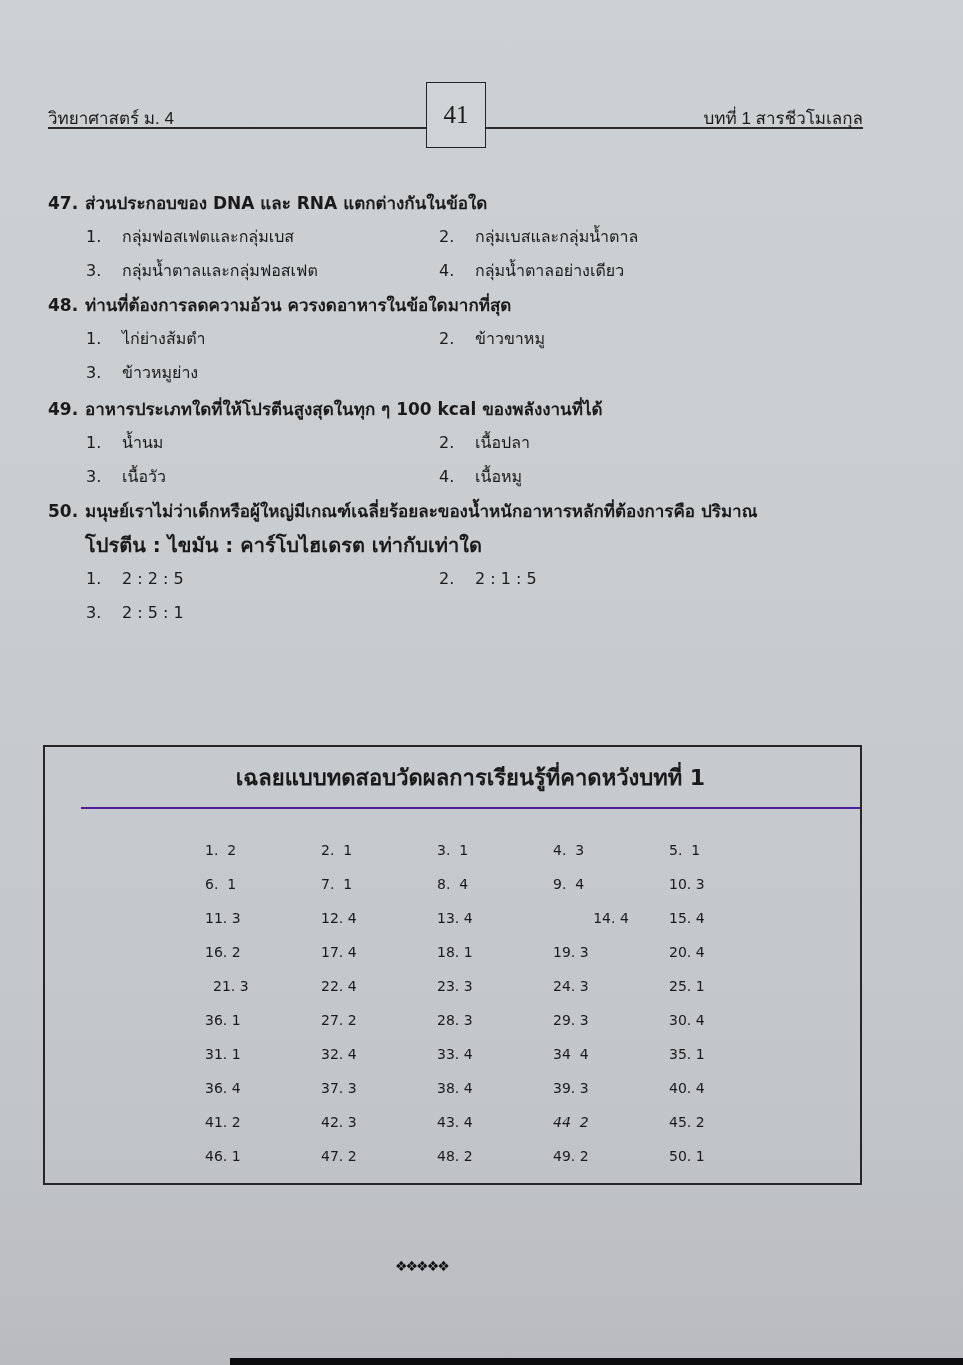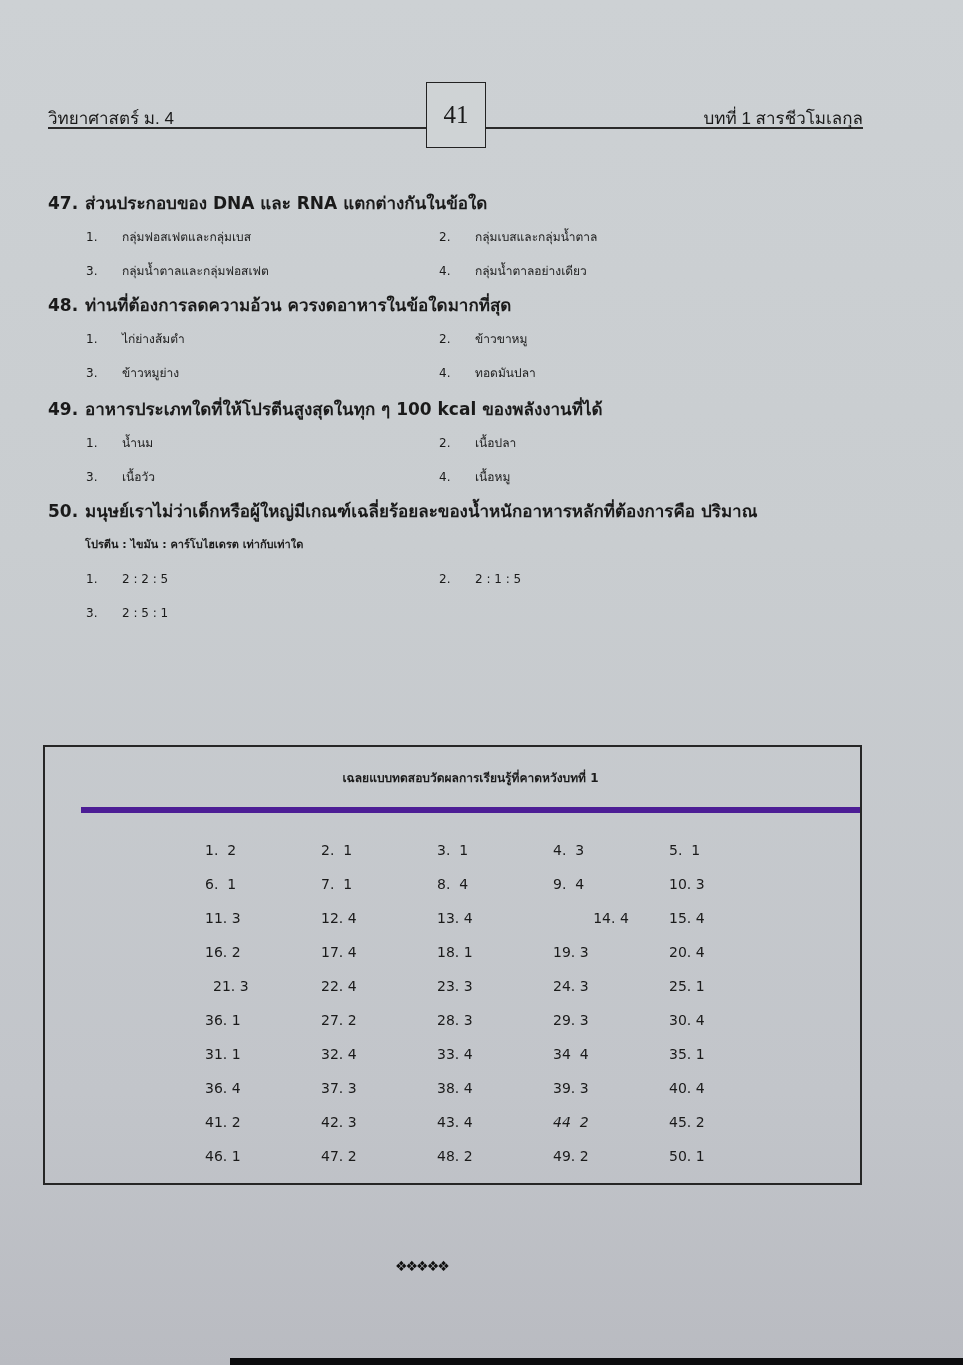--- a/index.html
+++ b/index.html
@@ -12,27 +12,27 @@
   .bottom-strip { position:absolute; left:230px; right:0; top:1358px; height:7px; background:#0c0c0e; }
   .header { position:absolute; left:48px; top:82px; width:815px; height:68px; }
   .header-line { position:absolute; left:0; right:0; top:45px; height:2px; background:#2a2a2a; }
   .header-left { position:absolute; left:0; top:22px; font-size:17px; font-family:"Liberation Sans", sans-serif; }
   .header-right { position:absolute; right:0; top:22px; font-size:17px; font-family:"Liberation Sans", sans-serif; }
   .page-box { position:absolute; left:378px; top:0; width:58px; height:64px; border:1.5px solid #222; background:#cfd3d5; display:flex; align-items:center; justify-content:center; font-family:"Liberation Serif", serif; font-size:25px; }
 
   .question { position:absolute; left:48px; width:830px; }
   .q-title { font-size:17px; font-weight:bold; line-height:34px; white-space:nowrap; }
   .q-title .num { display:inline-block; width:37px; font-weight:bold; }
-  .q-cont { padding-left:37px; font-size:11px; font-weight:bold; line-height:34px; }
+  .q-cont { padding-left:37px; font-size:20px; font-weight:bold; line-height:34px; }
   .opts { display:grid; grid-template-columns: 353px 400px; padding-left:38px; }
-  .opt { font-size:12px; line-height:34px; white-space:nowrap; }
+  .opt { font-size:16px; line-height:34px; white-space:nowrap; }
   .opt .on { display:inline-block; width:36px; }
 
   .key-box { position:absolute; left:43px; top:745px; width:815px; height:436px; border:2px solid #262626; }
-  .key-title { height:60px; border-bottom:6px solid #4c1d95; display:flex; align-items:center; justify-content:center; font-size:12px; font-weight:bold;margin-left:36px; }
+  .key-title { height:60px; border-bottom:2px solid #4c1d95; display:flex; align-items:center; justify-content:center; font-size:22px; font-weight:bold;margin-left:36px; }
   .key-grid { position:absolute; left:160px; top:86px; display:grid; grid-template-columns: repeat(5, 116px); row-gap:0; }
   .key-cell { font-size:14px; line-height:34px; white-space:nowrap; font-family:"DejaVu Sans", sans-serif; }
   .ornament { position:absolute; left:395px; top:1258px; font-size:14px; letter-spacing:-2px; color:#111; }
 </style>
 </head>
 <body>
 
 <div class="header">
   <div class="header-line"></div>
   <span class="header-left">วิทยาศาสตร์ ม. 4</span>
@@ -55,21 +55,20 @@
 </div>
 
 <div class="question" style="top:288px;">
   <div class="q-title">
     <span class="num">48.</span><span>ท่านที่ต้องการลดความอ้วน ควรงดอาหารในข้อใดมากที่สุด</span>
   </div>
   <div class="opts">
     <div class="opt"><span class="on">1.</span><span>ไก่ย่างส้มตำ</span></div>
     <div class="opt"><span class="on">2.</span><span>ข้าวขาหมู</span></div>
     <div class="opt"><span class="on">3.</span><span>ข้าวหมูย่าง</span></div>
-    <div class="opt"><span class="on">4.</span><span>ทอดมันปลา</span></div>
   </div>
 </div>
 
 <div class="question" style="top:392px;">
   <div class="q-title">
     <span class="num">49.</span><span>อาหารประเภทใดที่ให้โปรตีนสูงสุดในทุก ๆ 100 kcal ของพลังงานที่ได้</span>
   </div>
   <div class="opts">
     <div class="opt"><span class="on">1.</span><span>น้ำนม</span></div>
     <div class="opt"><span class="on">2.</span><span>เนื้อปลา</span></div>

